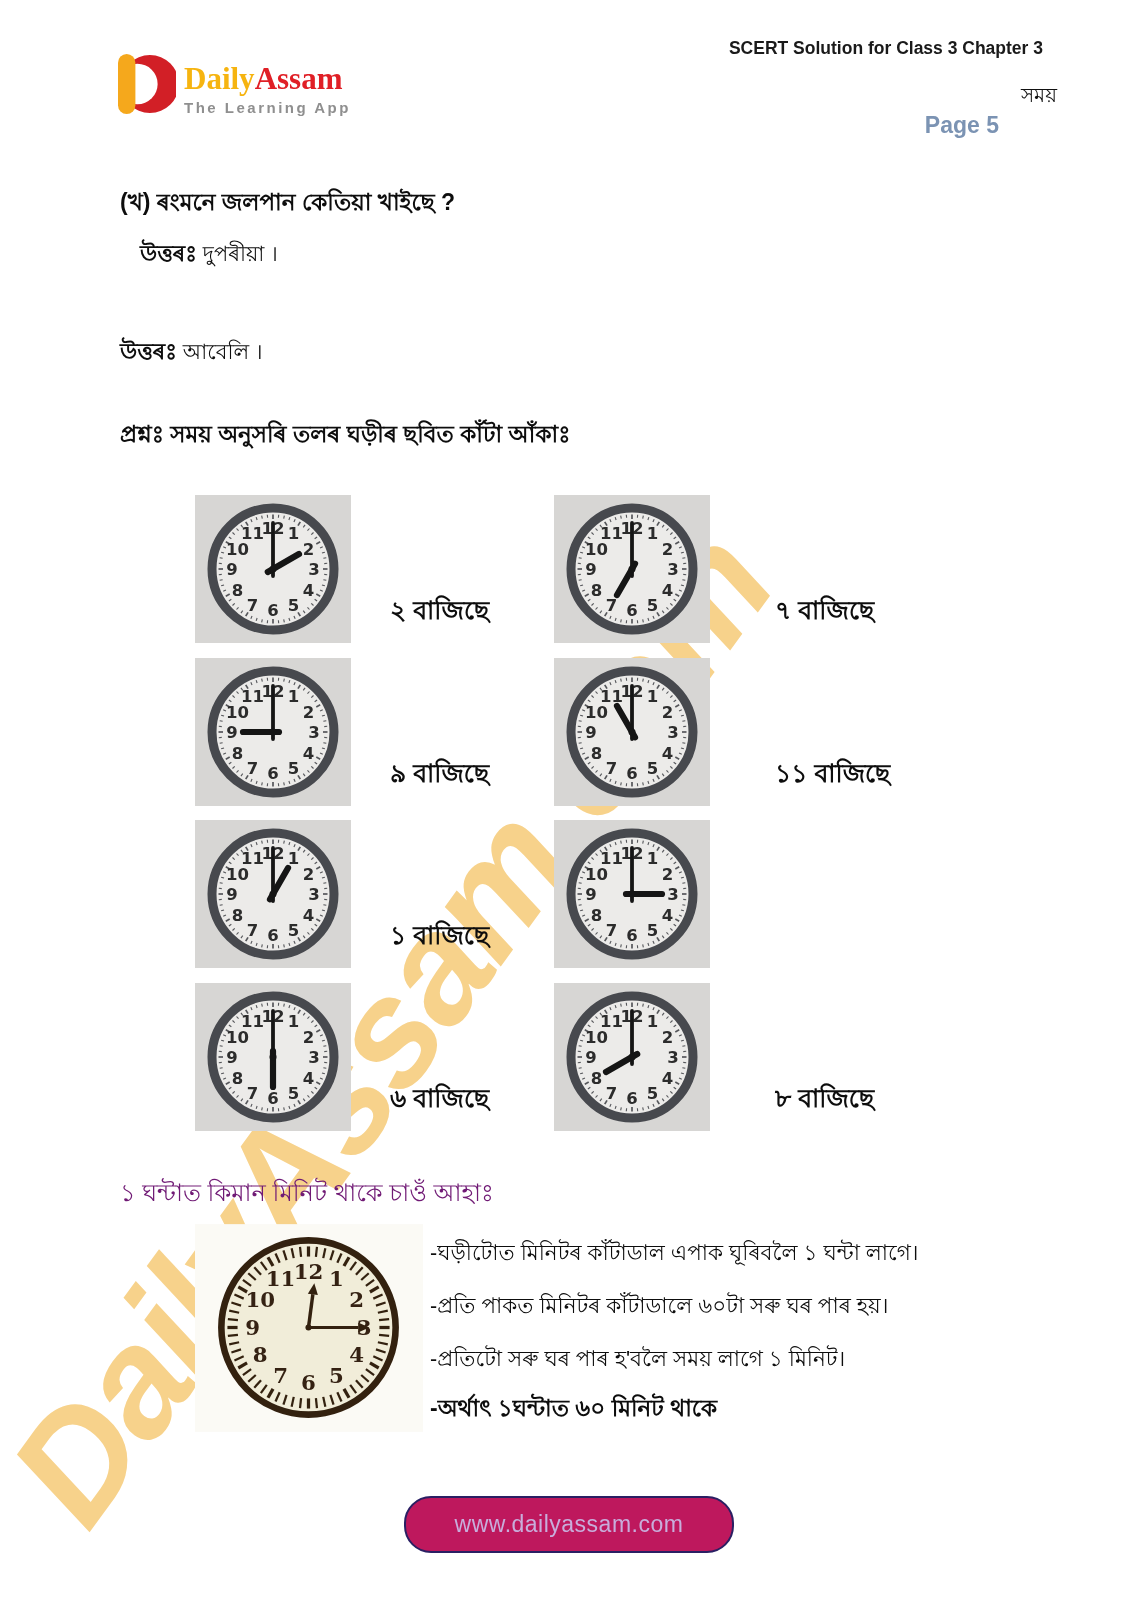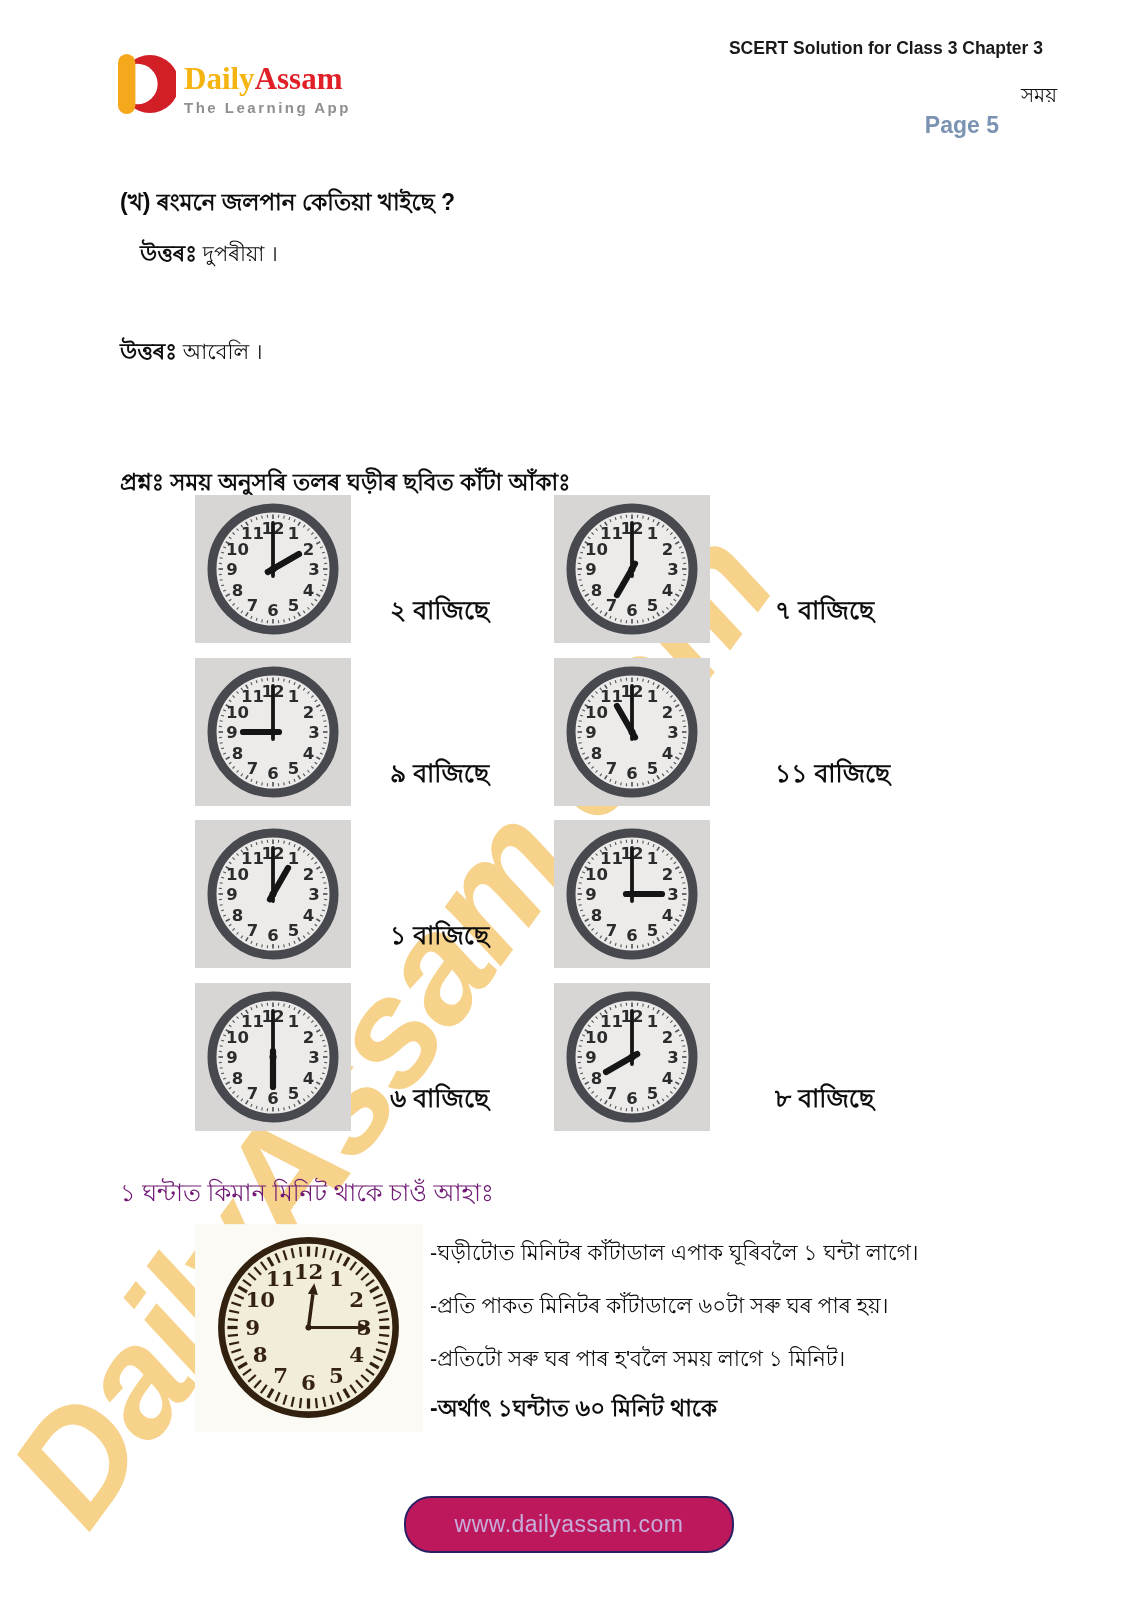--- a/index.html
+++ b/index.html
@@ -21,21 +21,21 @@
   .tagline{margin-top:3px;font-size:15px;font-weight:bold;color:#8f8f8f;letter-spacing:2.5px;}
   .doc-title{position:absolute;right:88px;top:38px;font-size:17.5px;font-weight:600;color:#1a1a1a;}
   .subject{position:absolute;right:74px;top:80px;font-size:20px;color:#111;}
   .page-label{position:absolute;right:132px;top:112px;font-size:23px;font-weight:bold;color:#7b93b3;}
 
   
   .qline{position:absolute;left:120px;font-size:23px;font-weight:bold;color:#0d0d0d;}
   .aline{position:absolute;left:120px;font-size:21px;color:#0d0d0d;}
   .aline b{font-size:22px;}
   .q1{top:184px;} .a1{top:236px;margin-left:20px;} .q2{top:284px;} .a2{top:334px;}
-  .prompt{position:absolute;left:120px;top:416px;font-size:23px;font-weight:bold;color:#0d0d0d;margin-top:48px;}
+  .prompt{position:absolute;left:120px;top:416px;font-size:23px;font-weight:bold;color:#0d0d0d;}
 
   
   .clock-row{position:absolute;left:0;width:1131px;height:150px;}
   .r1{top:495px;} .r2{top:658px;} .r3{top:820px;} .r4{top:983px;}
   .photo{position:absolute;width:156px;height:148px;}
   .photo svg{width:100%;height:100%;display:block;}
   .photo.pleft{left:195px;} .photo.pright{left:554px;}
   .clabel{position:absolute;top:96px;font-size:25px;font-weight:bold;color:#0d0d0d;text-align:left;}
   .clabel.lleft{left:390px;width:190px;} .clabel.lright{left:775px;width:180px;}
 

